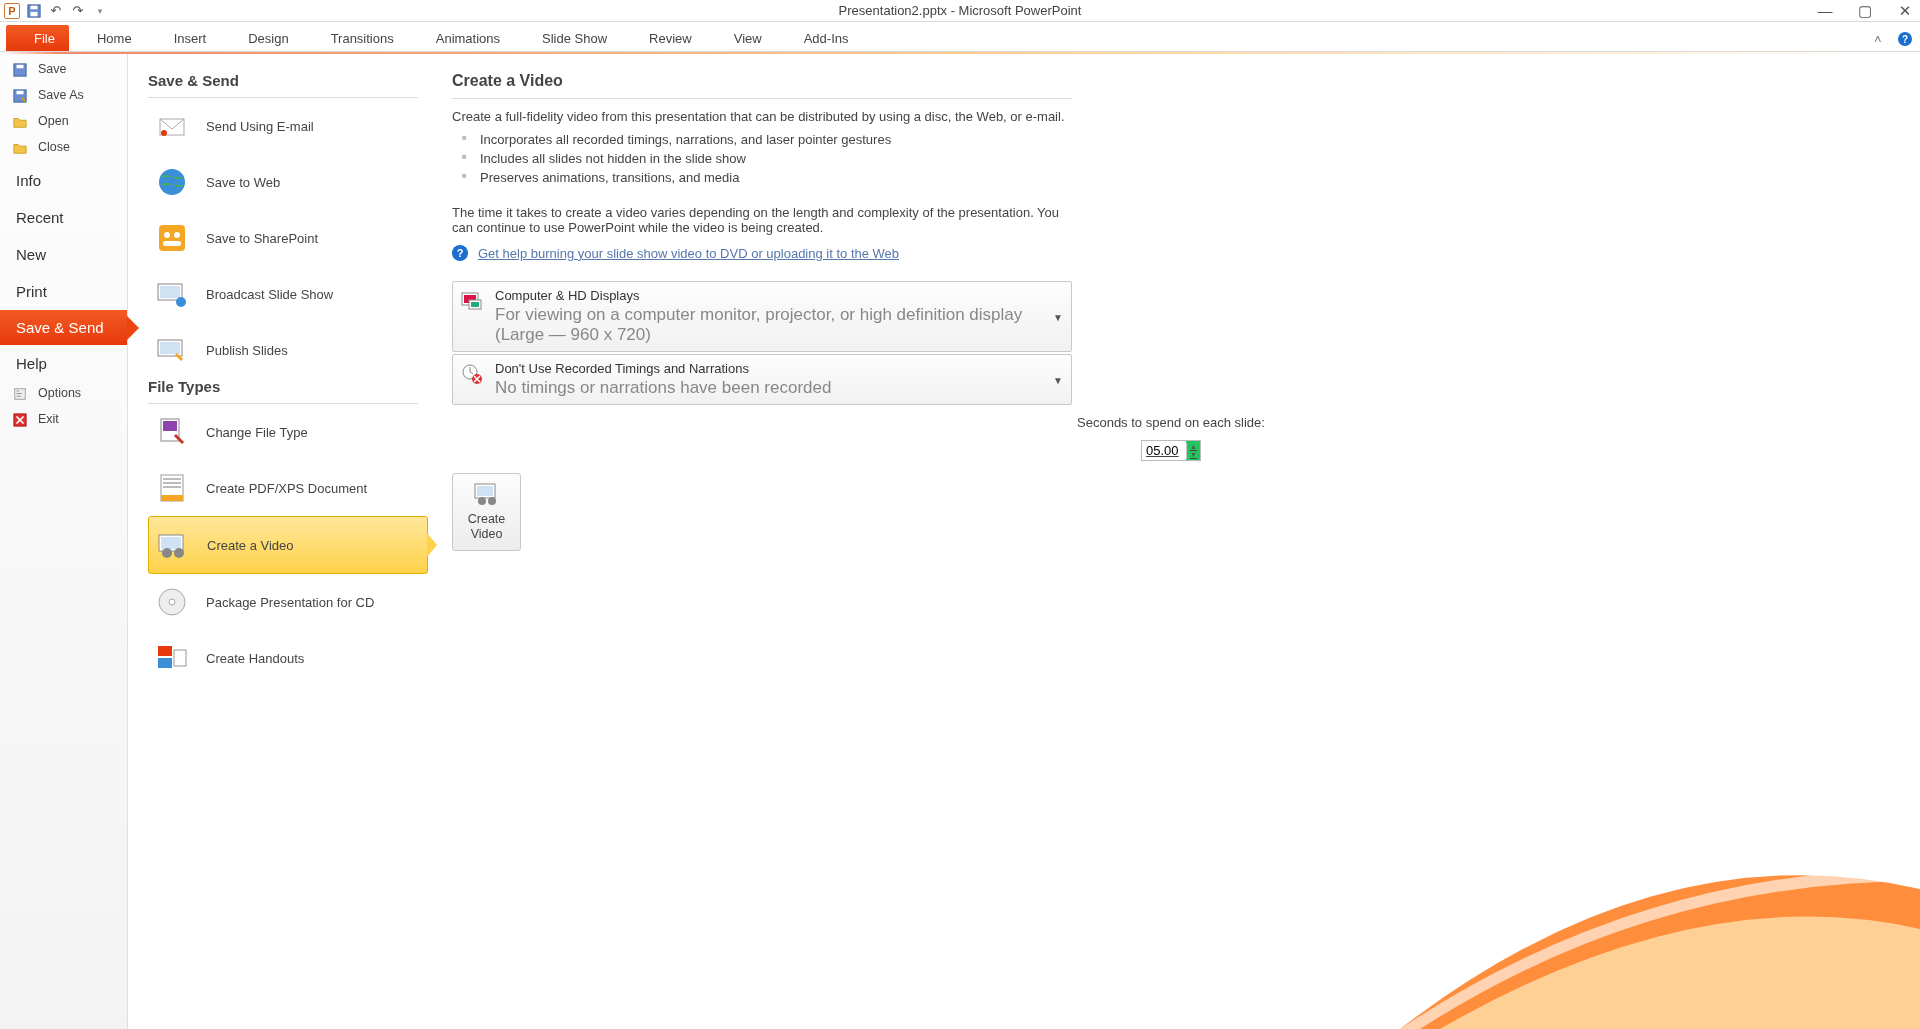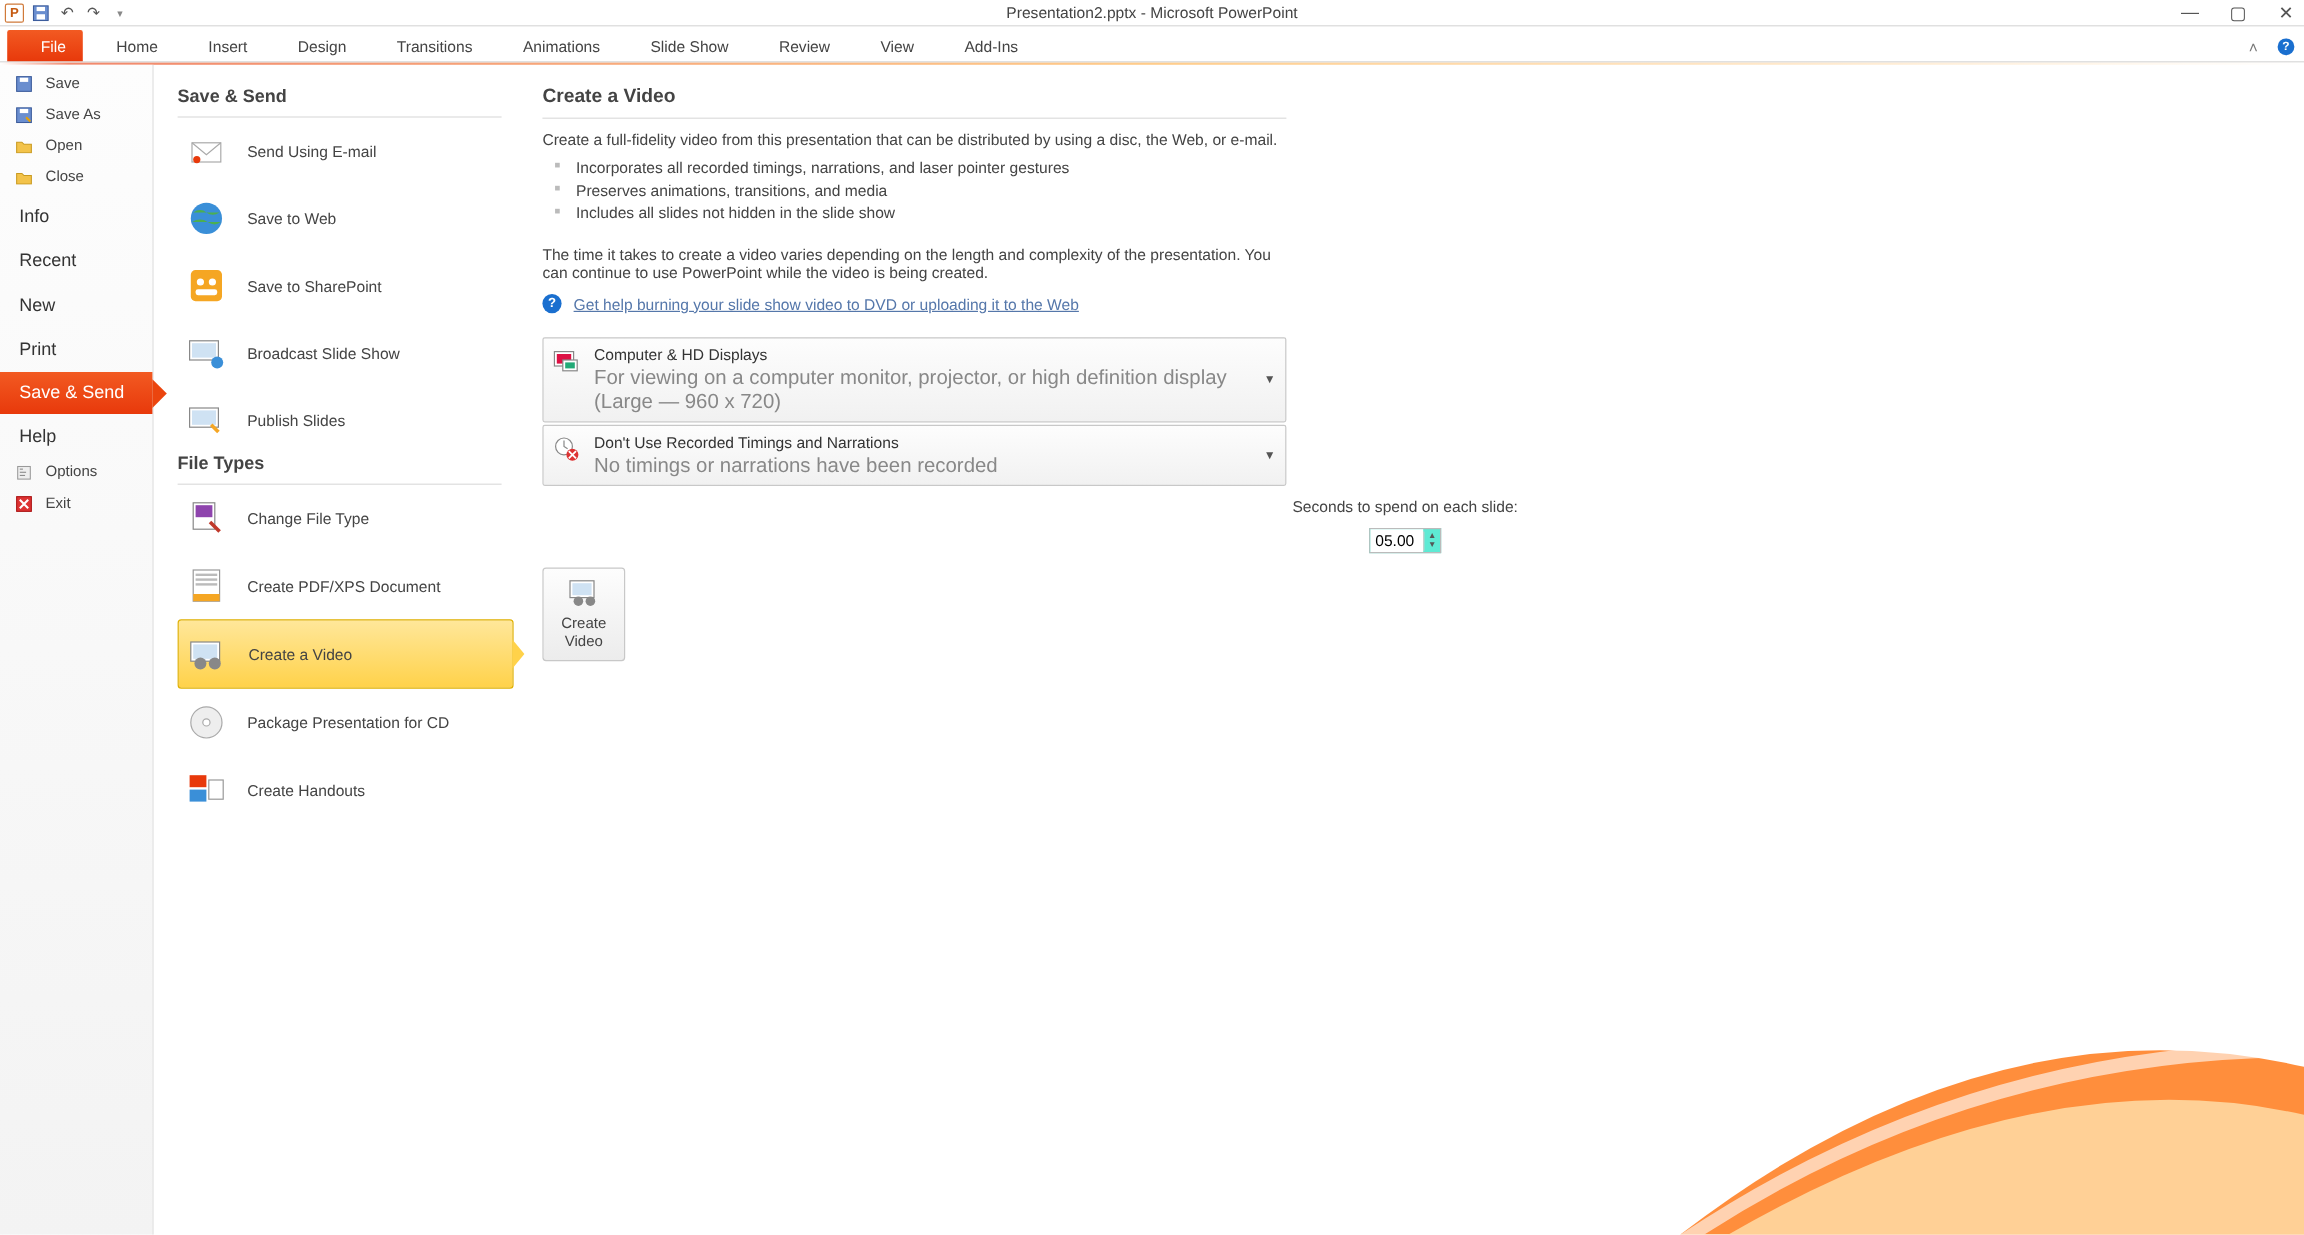--- a/index.html
+++ b/index.html
@@ -54,21 +54,21 @@
 .right-col .help-row a { color:#5577aa; text-decoration:underline; font-size:13px; }
 
 .drop { border:1px solid #c8c8c8; background: linear-gradient(#fdfdfd,#f1f1f1); max-width:620px; margin-top:20px; padding:6px 26px 6px 42px; position:relative; border-radius:2px; }
 .drop + .drop { margin-top:2px; }
 .drop .dicon { position:absolute; left:8px; top:8px; width:22px; height:22px; }
 .drop .title { font-size:13px; color:#333; }
 .drop .sub { font-size:17px; color:#888; margin-top:2px; }
 .drop .arrow { position:absolute; right:8px; top:50%; transform:translateY(-50%); font-size:10px; color:#555; }
 
 .seconds-row { margin-top:10px; display:flex; align-items:center; gap:10px; font-size:13px;flex-direction:column; }
-.seconds-row .spinner { border:1px solid #bbb; display:flex; align-items:center; background:#5eead4; }
+.seconds-row .spinner { border:1px solid #bbb; display:flex; align-items:center; background:#22c55e;text-decoration:underline; }
 .seconds-row .spinner input { border:none; width:44px; padding:2px 4px; font-size:13px; outline:none; }
 .seconds-row .spinner .arrows { display:flex; flex-direction:column; border-left:1px solid #ccc; }
 .seconds-row .spinner .arrows span { font-size:7px; line-height:8px; padding:0 3px; color:#555; }
 
 .create-btn { margin-top:12px; width:69px; height:78px; border:1px solid #c8c8c8; background: linear-gradient(#fdfdfd,#ececec); border-radius:3px; display:flex; flex-direction:column; align-items:center; justify-content:center; gap:6px; font-size:12.5px; color:#444; text-align:center; }
 .create-btn .cicon { width:28px; height:24px; }
 
 
 .swoosh { position:absolute; right:0; bottom:0; width:520px; height:260px; overflow:hidden; pointer-events:none; }
 .swoosh svg { width:100%; height:100%; }
@@ -297,22 +297,22 @@
         </span>
       <span>Create Handouts</span>
     </div>
   </div>
 
   <div class="right-col">
     <h2>Create a Video</h2>
     <p class="lead">Create a full-fidelity video from this presentation that can be distributed by using a disc, the Web, or e-mail.</p>
     <ul class="feat">
       <li>Incorporates all recorded timings, narrations, and laser pointer gestures</li>
+      <li>Includes all slides not hidden in the slide show</li>
       <li>Preserves animations, transitions, and media</li>
-      <li>Includes all slides not hidden in the slide show</li>
     </ul>
     <p class="note">The time it takes to create a video varies depending on the length and complexity of the presentation. You can continue to use PowerPoint while the video is being created.</p>
     <div class="help-row">
       <span class="qicon">?</span>
       <a href="#">Get help burning your slide show video to DVD or uploading it to the Web</a>
     </div>
 
     <div class="drop">
       <span class="dicon">
           <svg width="22" height="22" viewBox="0 0 22 22">

